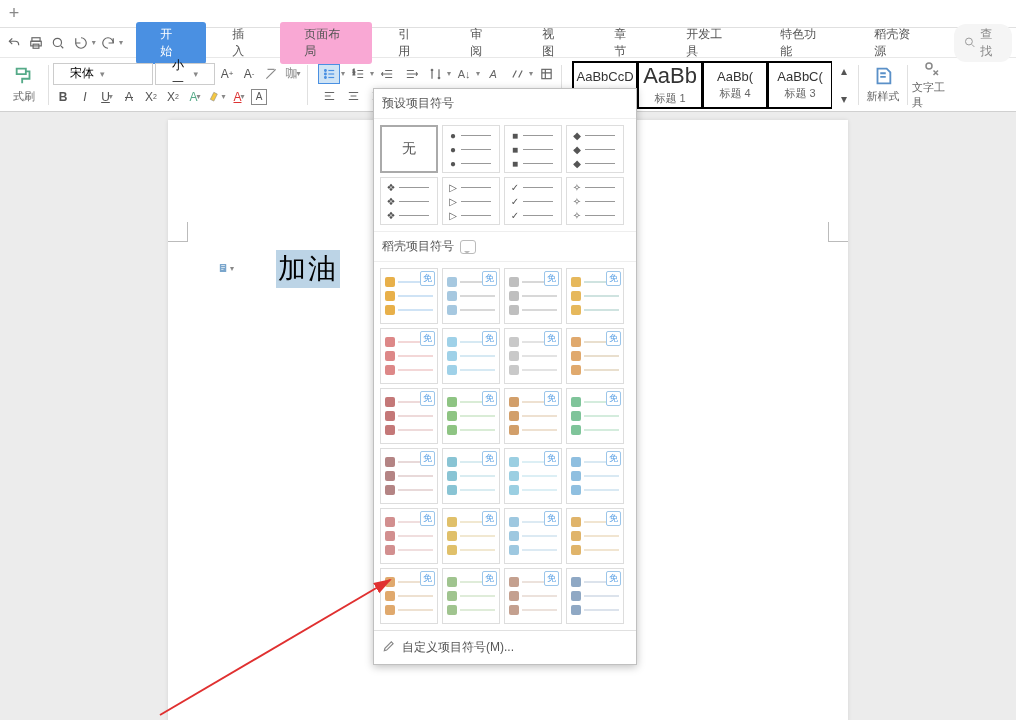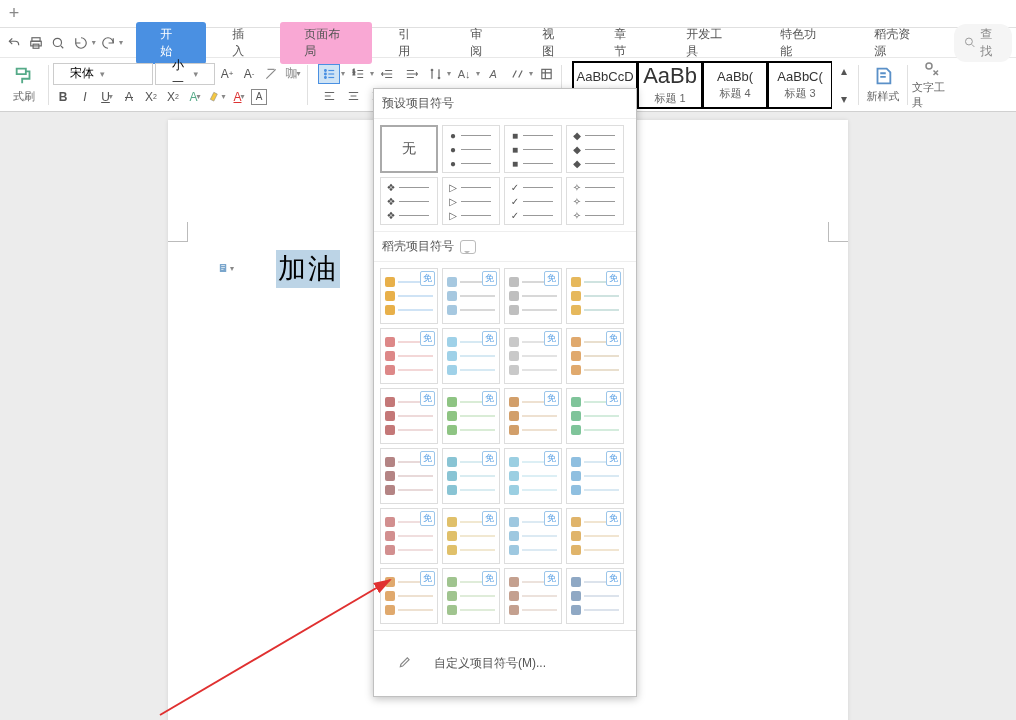--- a/index.html
+++ b/index.html
@@ -68,21 +68,21 @@
 .chat-ico:after { content: ""; position: absolute; bottom: -4px; left: 3px; border: 3px solid transparent; border-top-color: #bbb; }
 
 .dk-scroll { max-height: 380px; overflow-y: auto; padding: 6px; }
 .dk-grid { display: grid; grid-template-columns: repeat(4, 58px); gap: 4px; }
 .dk-item { border: 1px solid #ddd; height: 56px; position: relative; display: flex; flex-direction: column; justify-content: center; padding: 4px; gap: 4px; }
 .dk-row { display: flex; align-items: center; gap: 3px; }
 .dk-ico { width: 10px; height: 10px; background: #e8b04a; border-radius: 2px; }
 .dk-ln { height: 2px; flex: 1; background: #cfe3f5; }
 .badge { position: absolute; top: 2px; right: 2px; font-size: 9px; color: #5fa4e6; border: 1px solid #9cc6ea; padding: 0 2px; background: #fff; border-radius: 2px; }
 
-.pop-foot { border-top: 1px solid #e0e0e0; padding: 24px; display: flex; align-items: center; gap: 22px; color: #555; cursor: pointer; }
+.pop-foot { border-top: 1px solid #e0e0e0; padding: 8px; display: flex; align-items: center; gap: 6px; color: #555; cursor: pointer; }
 .pen-ico svg { width: 14px; height: 14px; }
 .arrow-svg { position: absolute; left: 130px; top: 565px; width: 280px; height: 155px; z-index: 60; }
 
 .dk-scroll::-webkit-scrollbar { width: 6px; }
 .dk-scroll::-webkit-scrollbar-thumb { background: #ccc; border-radius: 3px; }
 </style>
 </head>
 <body>
 
 <div class="tabs-row">

